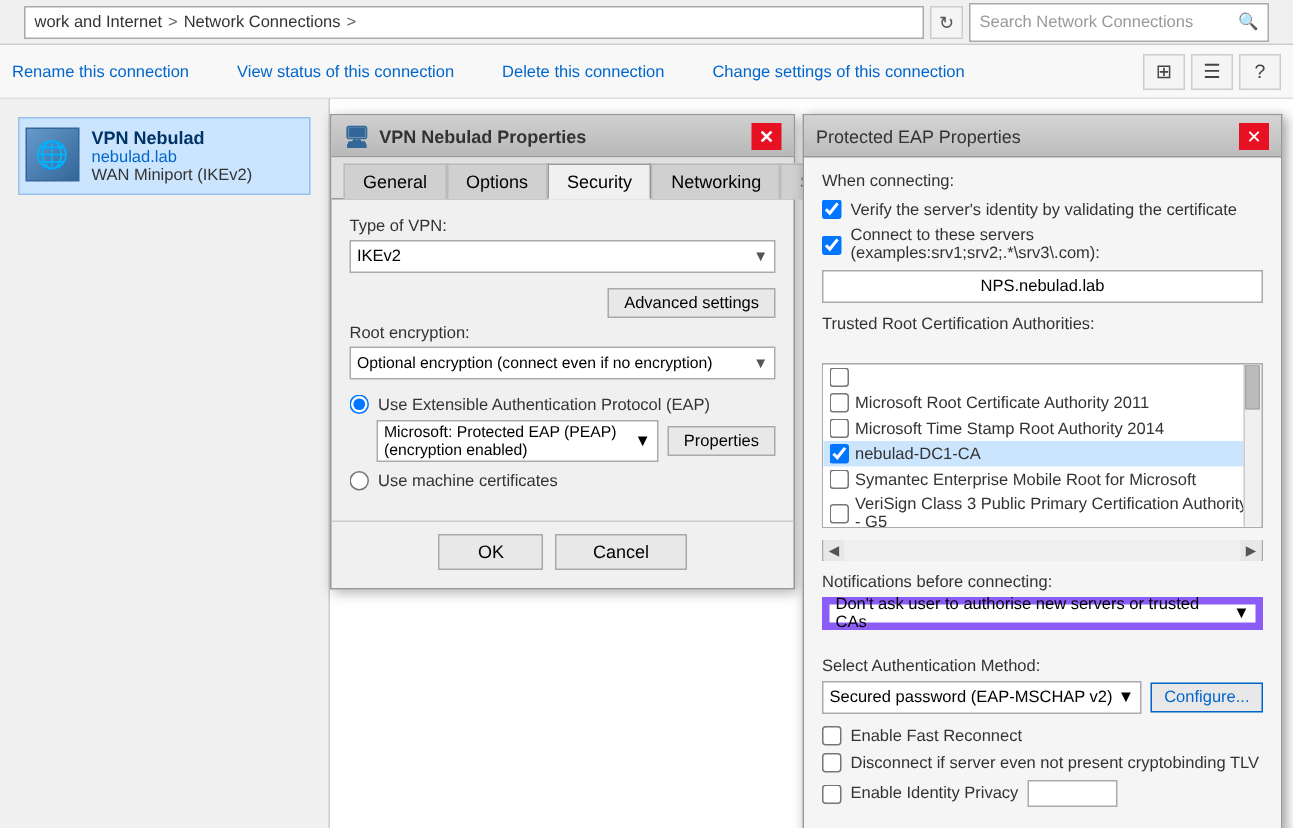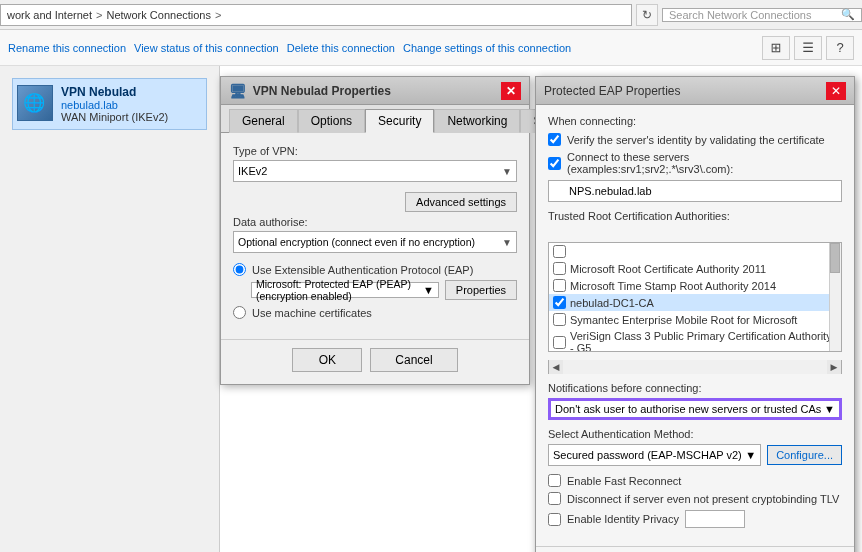--- a/index.html
+++ b/index.html
@@ -12,21 +12,21 @@
       overflow: hidden;
       position: relative;
     }
 
     
     .top-bar {
       background: #f0f0f0;
       height: 30px;
       display: flex;
       align-items: center;
-      padding: 0 0;
+      padding: 0 16px;
       border-bottom: 1px solid #ccc;
       gap: 4px;
     }
     .address-bar {
       flex: 1;
       height: 22px;
       border: 1px solid #aaa;
       background: white;
       padding: 0 6px;
       font-size: 11px;
@@ -37,36 +37,36 @@
     .address-text { color: #333; font-size: 11px; }
     .address-sep { color: #666; }
     .refresh-btn {
       width: 22px; height: 22px;
       border: 1px solid #ccc;
       background: #f5f5f5;
       display: flex; align-items: center; justify-content: center;
       cursor: pointer; font-size: 12px; color: #555;
     }
     .search-bar {
-      width: 200px; height: 14px;
+      width: 200px; height: 26px;
       border: 1px solid #aaa;
       background: white;
       padding: 0 6px;
       font-size: 11px;
       display: flex; align-items: center; justify-content: space-between;
     }
 
     
     .action-bar {
       background: #f8f8f8;
       height: 36px;
       display: flex;
       align-items: center;
       padding: 0 8px;
-      gap: 8px;
+      gap: 32px;
       border-bottom: 1px solid #ddd;
     }
     .action-btn {
       color: #0066cc;
       font-size: 11px;
       cursor: pointer;
       text-decoration: none;
       padding: 2px 0;
     }
     .toolbar-icons {
@@ -196,21 +196,21 @@
 
     .auth-section { margin-bottom: 8px; }
     .auth-title { font-size: 11px; font-weight: normal; color: #333; margin-bottom: 6px; border-top: 1px solid #ccc; padding-top: 6px; }
     .radio-item { display: flex; align-items: center; gap: 6px; margin-bottom: 4px; }
     .radio-item input[type=radio] { margin: 0; }
     .radio-label { font-size: 11px; color: #333; }
     .select-row {
       display: flex; align-items: center; gap: 6px; margin-left: 18px; margin-bottom: 6px;
     }
     .eap-select {
-      flex: 1; height: 16px;
+      flex: 1; height: 28px;
       border: 1px solid #aaa;
       background: white;
       font-size: 11px;
       padding: 0 4px;
       display: flex; align-items: center; 
     }
     .props-btn {
       padding: 3px 10px;
       background: #e8e8e8;
       border: 1px solid #aaa;
@@ -265,20 +265,21 @@
     .checkbox-item input[type=checkbox] { margin: 0; }
     .checkbox-label { font-size: 11px; color: #333; }
     .server-input {
       width: 100%;
       height: 22px;
       border: 1px solid #aaa;
       background: white;
       font-size: 11px;
       padding: 0 20px;
       margin-bottom: 8px;
+      text-align: center;
     }
     .section-header { font-size: 11px; color: #333; margin-bottom: 20px; }
     .cert-list-container {
       border: 1px solid #aaa;
       background: white;
       height: 110px;
       overflow-y: auto;
       margin-bottom: 8px;
       position: relative;
     }
@@ -316,26 +317,26 @@
       font-size: 9px; color: #555; cursor: pointer;
       background: #e8e8e8; border: none;
       flex-shrink: 0;
     }
     .scroll-track {
       flex: 1; height: 14px; background: #f0f0f0;
     }
     .notif-label { font-size: 11px; color: #333; margin-bottom: 4px; }
     .notif-select {
       width: 100%; height: 22px;
-      border: 3px solid #8b5cf6;
+      border: 5px solid #8b5cf6;
       background: white;
       font-size: 11px;
       padding: 0 4px;
       display: flex; align-items: center; justify-content: space-between;
-      margin-bottom: 8px; cursor: pointer;
+      margin-bottom: 18px; cursor: pointer;
     }
     .auth-method-label { font-size: 11px; color: #333; margin-bottom: 4px; }
     .auth-method-row { display: flex; gap: 6px; align-items: center; margin-bottom: 8px; }
     .auth-method-select {
       flex: 1; height: 22px;
       border: 1px solid #aaa;
       background: white;
       font-size: 11px;
       padding: 0 4px;
       display: flex; align-items: center; justify-content: space-between;
@@ -442,21 +443,21 @@
             <span>IKEv2</span>
             <span class="select-arrow">▼</span>
           </div>
         </div>
 
         <div class="clearfix">
           <button class="advanced-btn">Advanced settings</button>
         </div>
 
         <div class="field-group">
-          <div class="field-label">Data authorise:</div>
+          <div class="field-label">Root encryption:</div>
           <div class="field-select">
             <span style="font-size:10.5px;">Optional encryption (connect even if no encryption)</span>
             <span class="select-arrow">▼</span>
           </div>
         </div>
 
         <div class="auth-section">
           <div class="radio-item">
             <input type="radio" name="auth" checked="" id="radio-eap" style="">
             <label class="radio-label" for="radio-eap">Use Extensible Authentication Protocol (EAP)</label>

